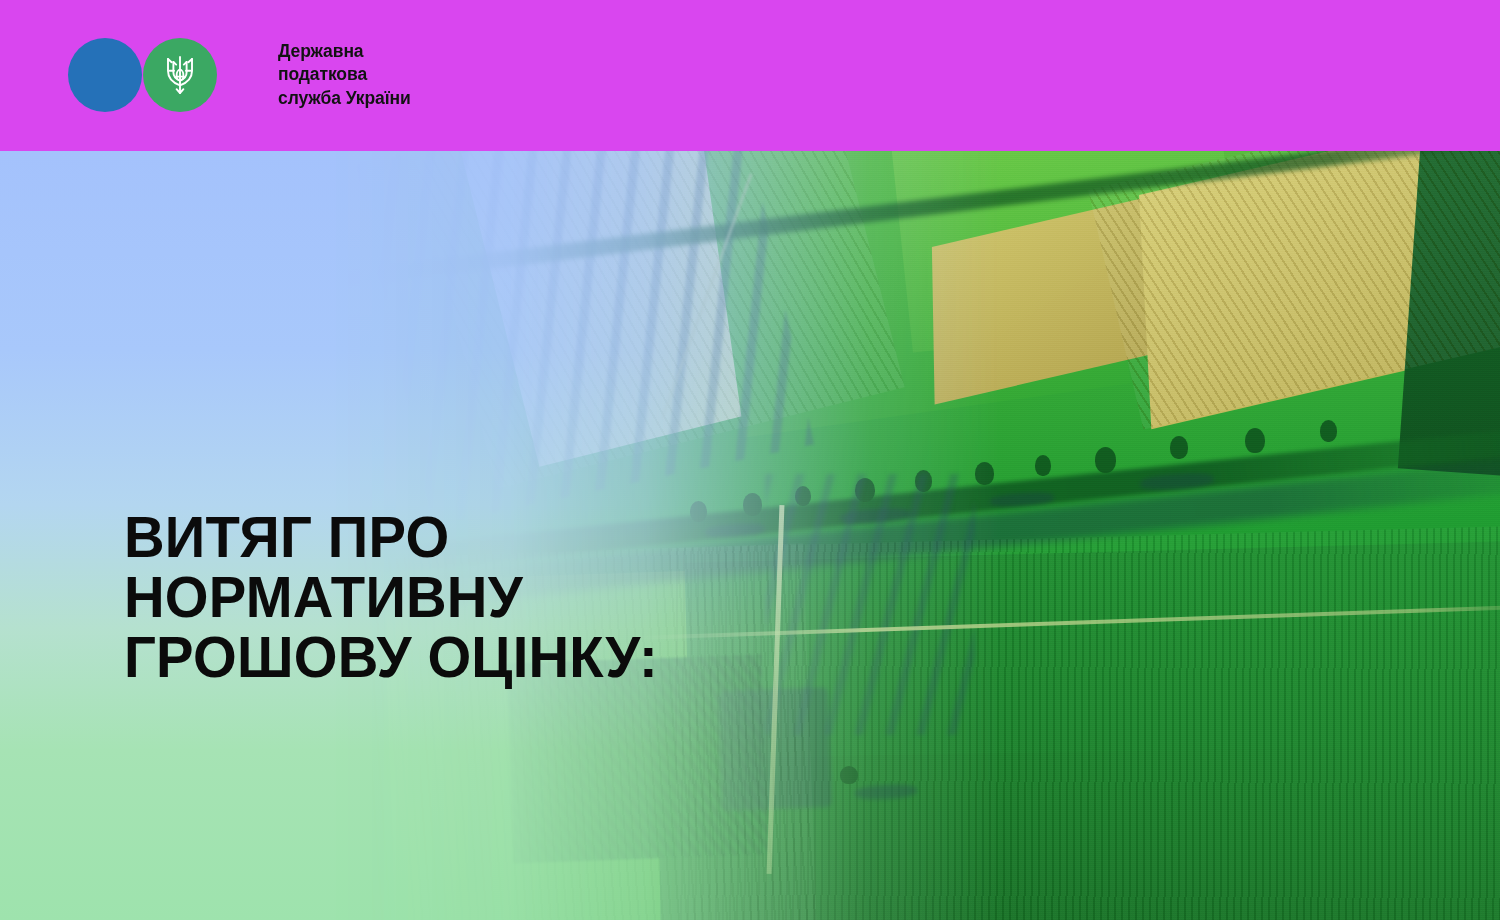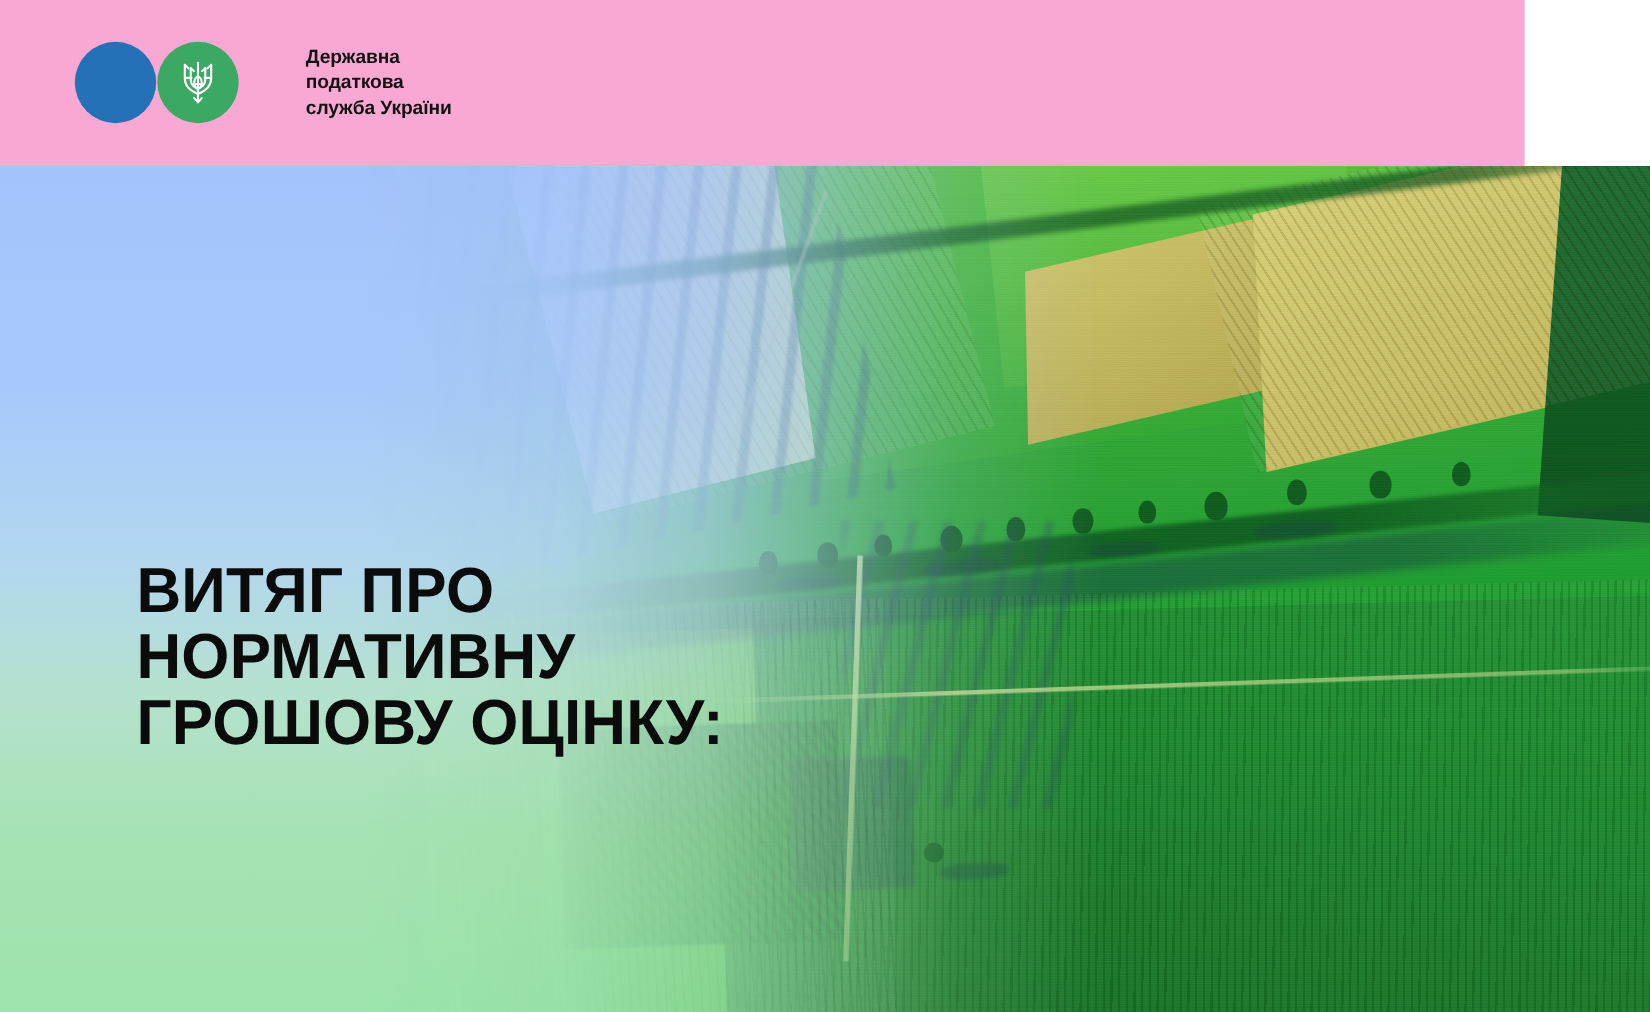--- a/index.html
+++ b/index.html
@@ -4,22 +4,22 @@
 <title>Витяг про нормативну грошову оцінку</title>
 <style>
   * { margin:0; padding:0; box-sizing:border-box; }
   html,body { width:1500px; height:920px; overflow:hidden; background:#fff; }
   body { font-family:"Liberation Sans","DejaVu Sans",sans-serif; }
 
   .page { position:relative; width:1500px; height:920px; overflow:hidden; }
 
   
   .header {
-    position:absolute; left:0; top:0; width:1386px; height:151px;
-    background:#f9a8d4; z-index:40;
+    position:absolute; left:0; top:0; width:1500px; height:151px;
+    background:#d946ef; z-index:40;
   }
   .logo-block {
     position:absolute; left:68px; top:36px;
     display:flex; align-items:center; gap:0;
   }
   .logo-marks { position:relative; width:130px; height:78px; flex:0 0 auto; }
   .circle-blue {
     position:absolute; left:0; top:2px; width:74px; height:74px;
     border-radius:50%; background:#2571b8;
   }

